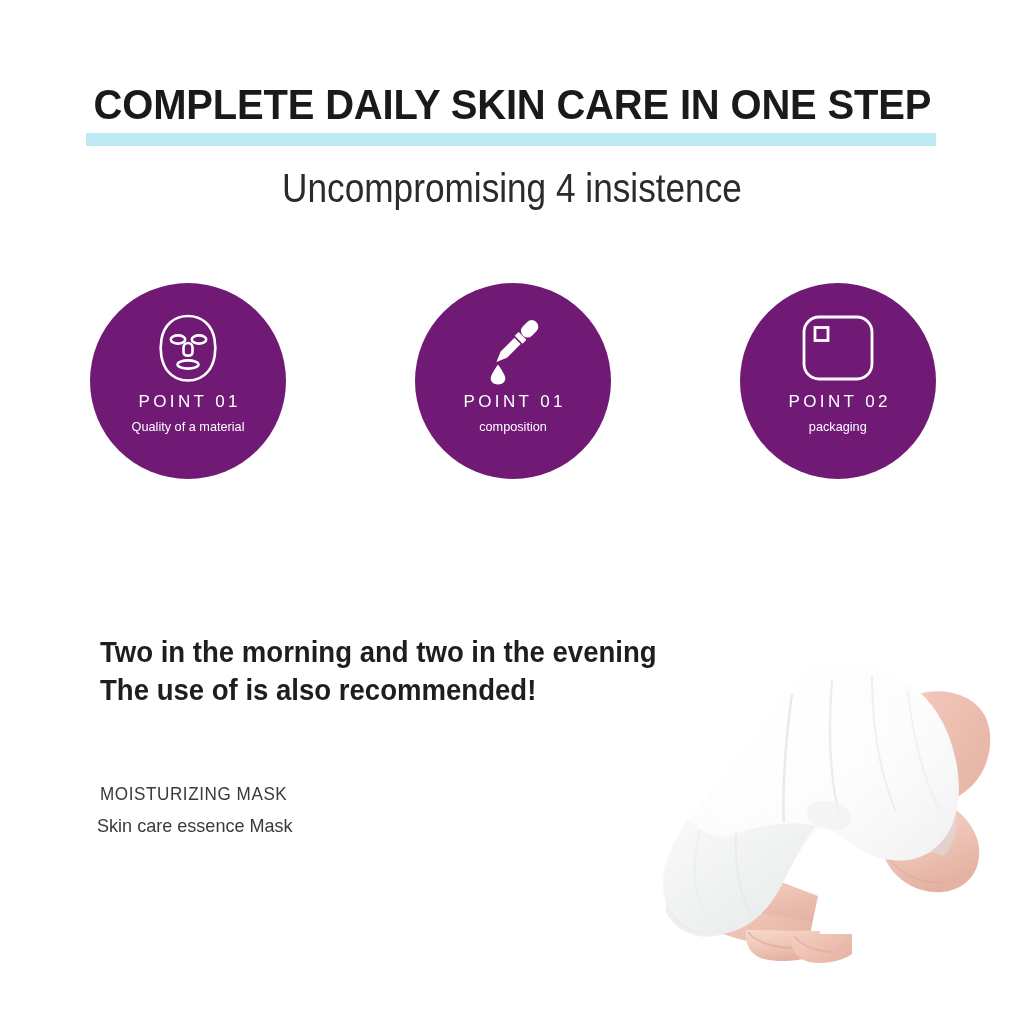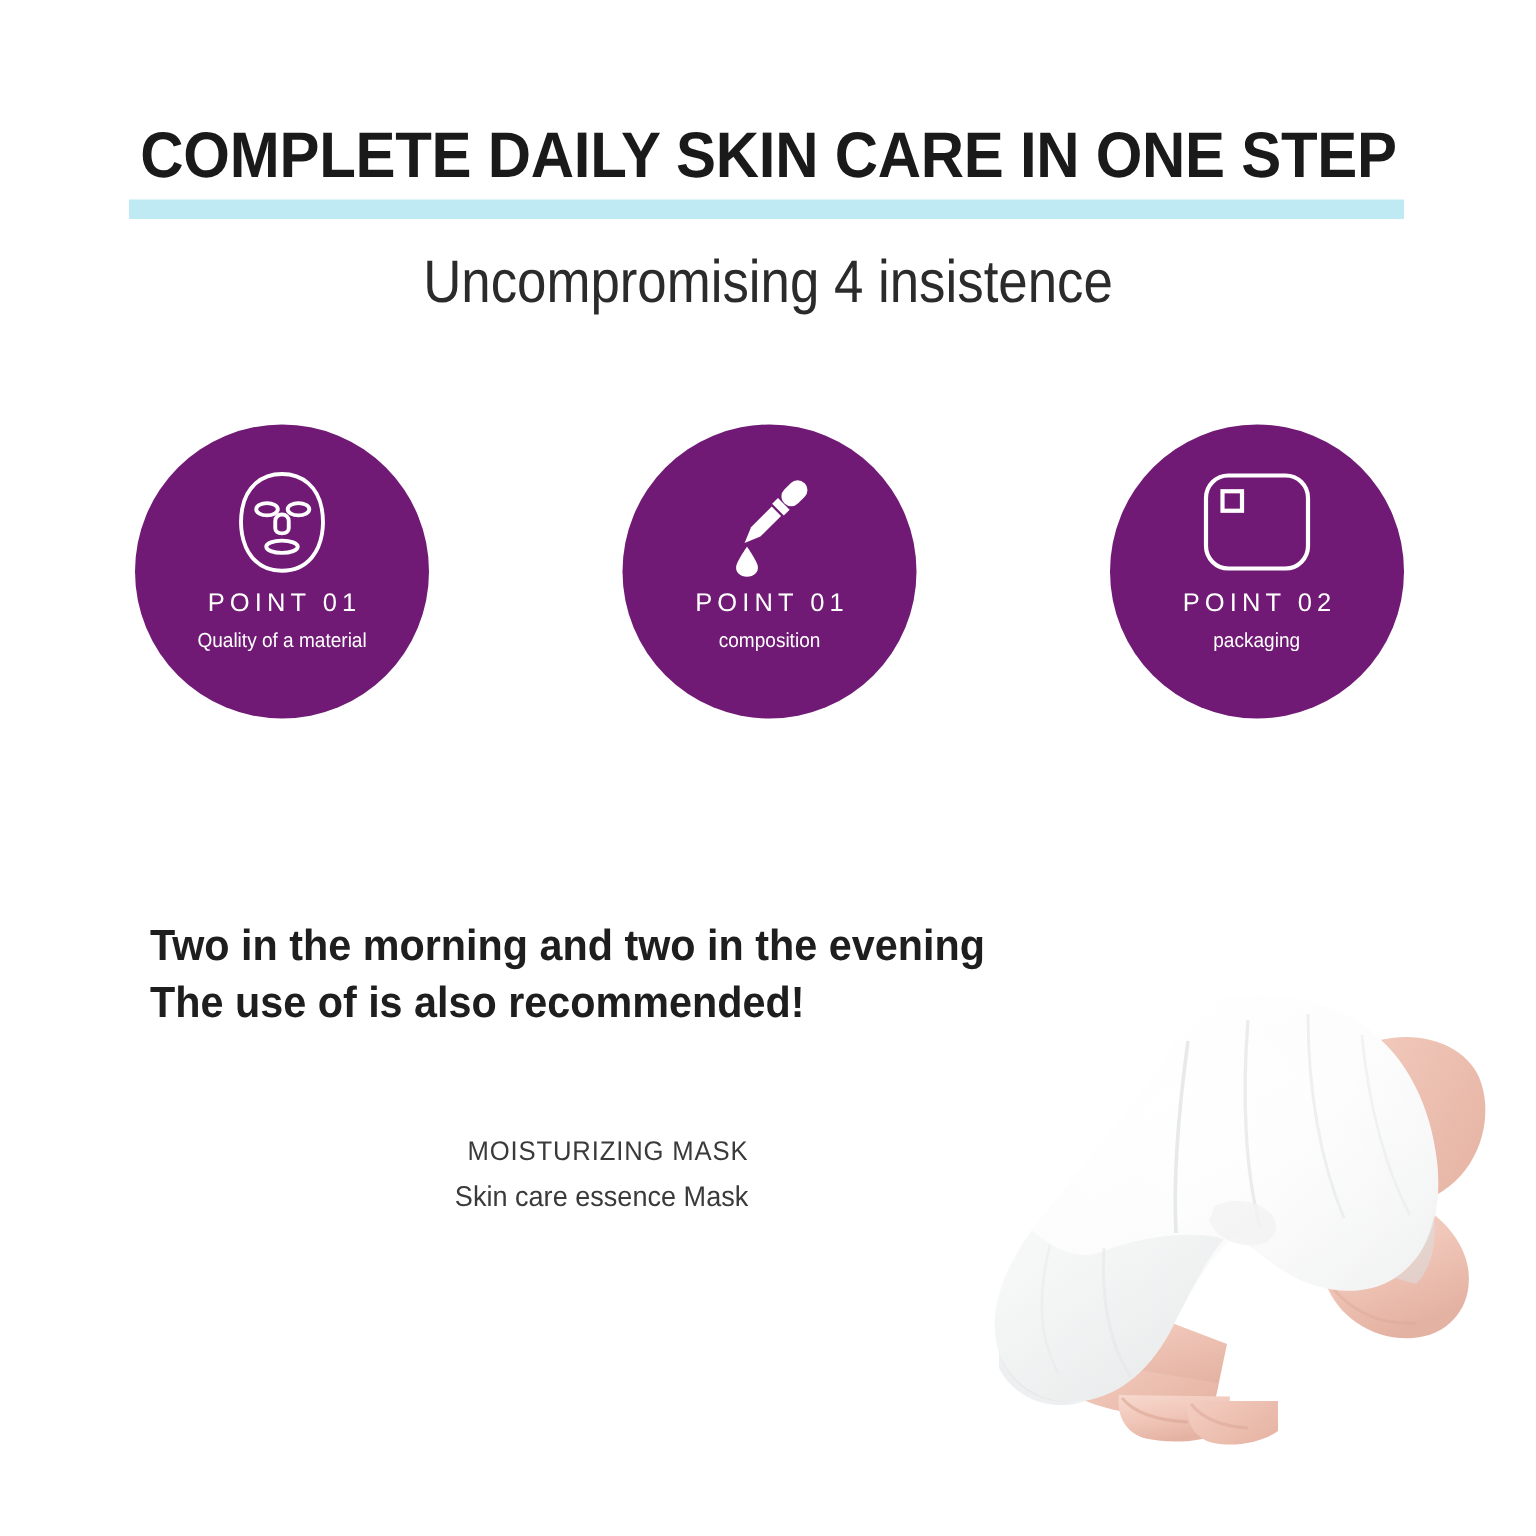--- a/index.html
+++ b/index.html
@@ -107,39 +107,38 @@
     font-size: 13.5px;
     color: #ffffff;
     font-weight: 400;
     transform: scaleX(0.94);
   }
 
   
   .bottom-copy {
     position: absolute;
     left: 100px;
-    top: 612px;
+    top: 633px;
     width: 640px;
   }
   .copy-line {
     font-family: "Liberation Sans Narrow", "Liberation Sans", sans-serif;
     font-size: 29px;
     font-weight: bold;
     color: #1e1e1e;
     line-height: 1.32;
     transform: scaleX(0.95);
     transform-origin: left center;
     white-space: nowrap;
   }
   .product-names {
     position: absolute;
     left: 100px;
-    top: 757px;
+    top: 784px;
     width: 420px;
-    text-align: right;
   }
   .product-name-main {
     font-size: 18px;
     letter-spacing: 0.6px;
     color: #3a3a3a;
     font-weight: 400;
     transform: scaleX(0.95);
     transform-origin: left center;
     white-space: nowrap;
   }

